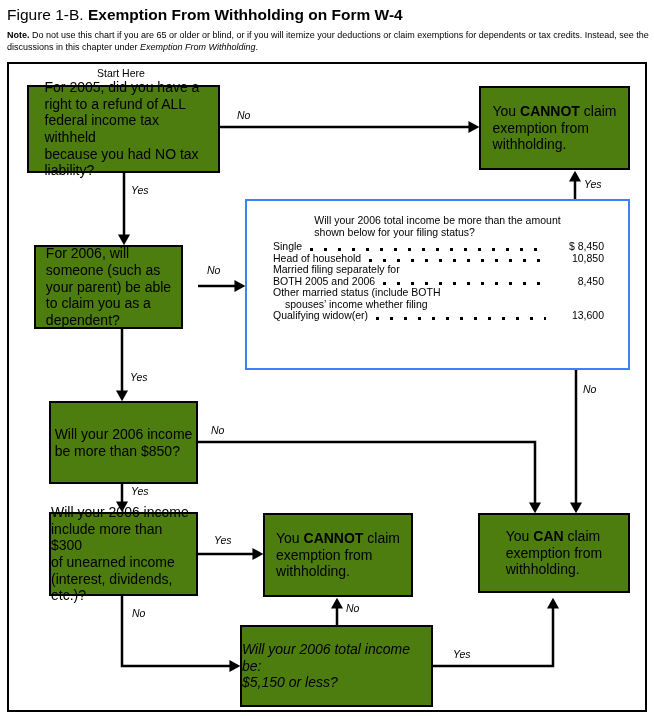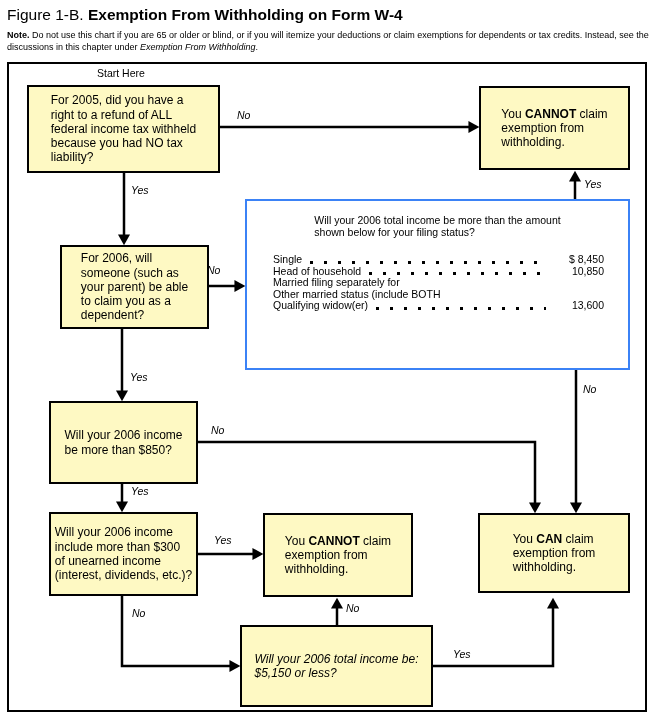--- a/index.html
+++ b/index.html
@@ -11,38 +11,38 @@
   }
   .title{position:absolute;left:7px;top:6px;font-size:15.5px;white-space:nowrap;}
   .title .prefix{font-weight:400;}
   .title .main{font-weight:700;}
   .note{position:absolute;left:7px;top:30px;width:642px;font-size:9px;line-height:1.32;}
   .note b{font-weight:700;}
   .note i{font-style:italic;}
   .frame{position:absolute;left:7px;top:62px;width:636px;height:646px;border:2px solid #000;background:#fff;}
   svg.connectors{position:absolute;left:0;top:0;pointer-events:none;}
   .node{
-    position:absolute;border:2px solid #000;background:#fef9c3;
+    position:absolute;border:2px solid #000;background:#4d7c0f;
     display:flex;align-items:center;justify-content:center;
-    font-size:12px;line-height:1.19;box-sizing:border-box;
+    font-size:14px;line-height:1.19;box-sizing:border-box;
   }
   .node-text{white-space:pre-line;text-align:left;}
   .edge-label{position:absolute;font-size:10.5px;font-style:italic;white-space:nowrap;}
   .start-label{position:absolute;left:97px;top:67px;font-size:10.5px;}
   
   .income-box{
     position:absolute;left:245px;top:199px;width:385px;height:171px;
     border:2px solid #3b82f6;background:#fff;box-sizing:border-box;
     font-size:10.5px;
   }
   .income-heading{
     white-space:pre-line;width:fit-content;margin:13px auto 0 auto;
     text-align:left;line-height:1.15;
   }
-  .income-rows{margin-top:16px;padding:0 24px 0 26px;}
+  .income-rows{margin-top:3px;padding:0 24px 0 26px;}
   .irow{display:flex;align-items:baseline;line-height:11.5px;}
   .irow .ilabel{white-space:nowrap;}
   .irow .leader{
     flex:1;height:3px;align-self:flex-end;margin:0 6px 2px 8px;
     background:repeating-linear-gradient(to right,#000 0 3px,transparent 3px 14px);
   }
   .irow .iamt{min-width:52px;text-align:right;white-space:nowrap;}
   .irow.indent{padding-left:12px;}
 </style>
 </head>
@@ -87,21 +87,21 @@
 because you had NO tax
 liability?</div>
 </div>
 
 <div class="node" style="left:479px;top:86px;width:151px;height:84px;">
   <div class="node-text"><span>You </span><b>CANNOT</b><span> claim
 exemption from
 withholding.</span></div>
 </div>
 
-<div class="node" style="left:60px;top:245px;width:149px;height:84px;">
+<div class="node" style="left:34px;top:245px;width:149px;height:84px;">
   <div class="node-text">For 2006, will
 someone (such as
 your parent) be able
 to claim you as a
 dependent?</div>
 </div>
 
 <div class="income-box">
   <div class="income-heading">Will your 2006 total income be more than the amount
 shown below for your filing status?</div>
@@ -117,26 +117,35 @@
         <span class="ilabel">Head of household</span>
         <span class="leader"></span>
         <span class="iamt">10,850</span>
       </div>
 
       <div class="irow no-amount">
         <span class="ilabel">Married filing separately for</span>
 
       </div>
 
+      <div class="irow">
+        <span class="ilabel">BOTH 2005 and 2006</span>
+        <span class="leader"></span>
+        <span class="iamt">8,450</span>
+      </div>
 
       <div class="irow no-amount">
         <span class="ilabel">Other married status (include BOTH</span>
 
       </div>
 
+      <div class="irow indent no-amount">
+        <span class="ilabel">spouses’ income whether filing</span>
+
+      </div>
 
 
       <div class="irow">
         <span class="ilabel">Qualifying widow(er)</span>
         <span class="leader"></span>
         <span class="iamt">13,600</span>
       </div>
     </div>
 </div>
 

